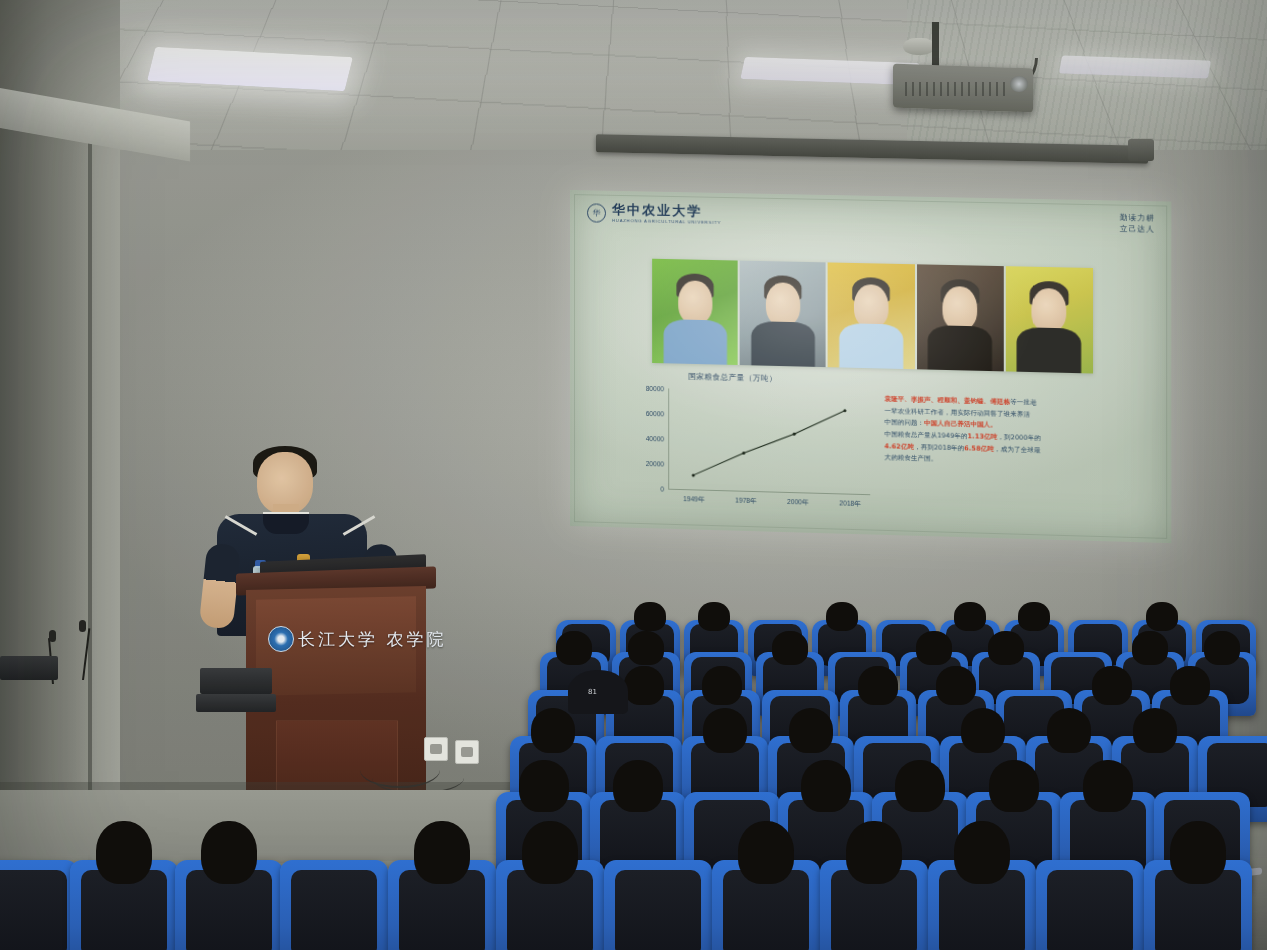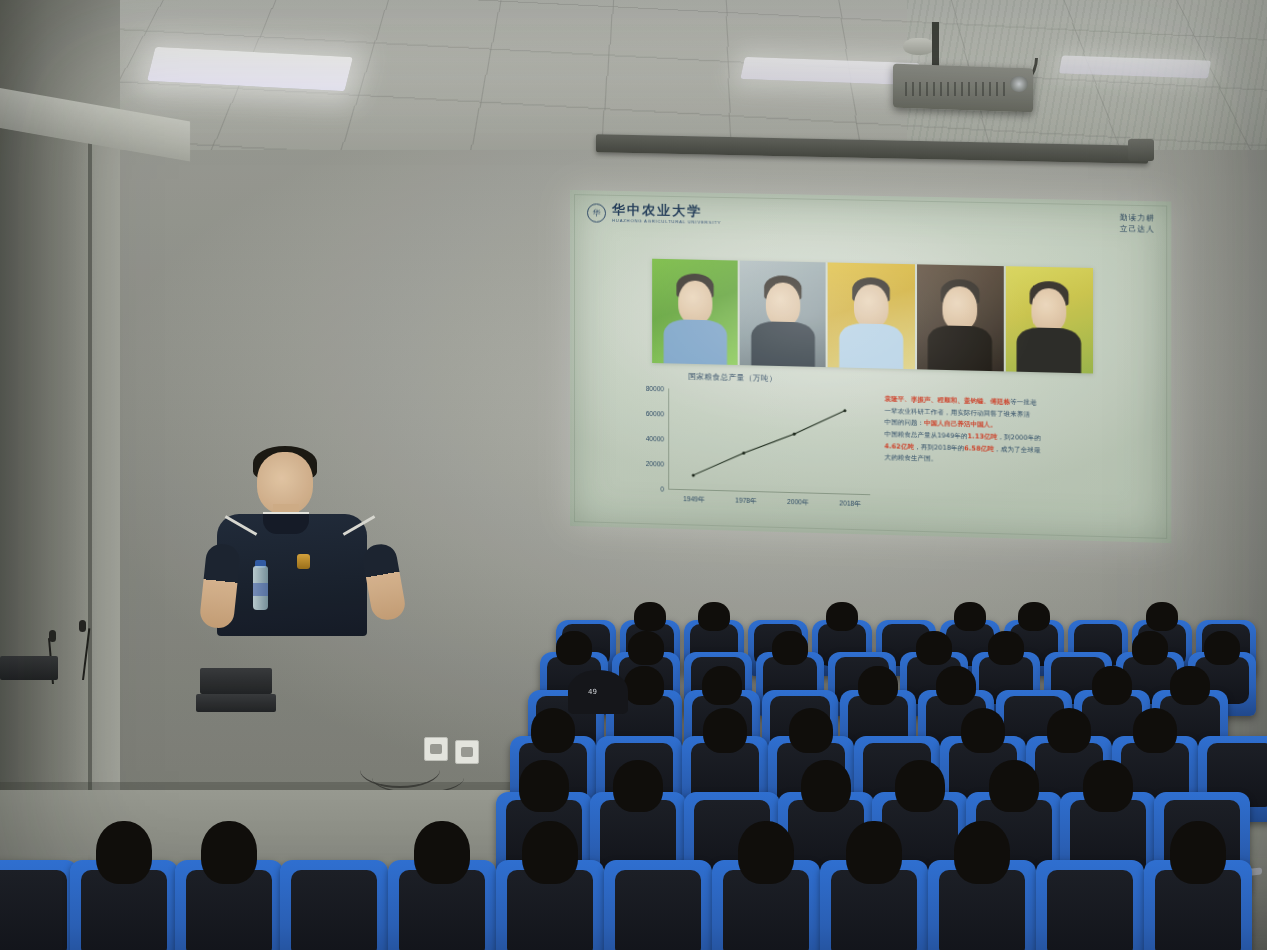--- a/index.html
+++ b/index.html
@@ -333,20 +333,33 @@
     <div class="sp-stripe-r"></div>
     <div class="sp-emblem"></div>
     <div class="sp-arm-l"></div>
     <div class="sp-arm-r"></div>
   </div>
 
   <div class="bottle-cap"></div>
   <div class="bottle"></div>
   <div class="bottle-lbl"></div>
 
+  <div class="podium">
+    <div class="pod-laptop"></div>
+    <div class="pod-top"></div>
+    <div class="pod-body"></div>
+    <div class="pod-face"></div>
+    <div class="pod-emblem"></div>
+    <div class="pod-text">
+      <span>长江大学</span>
+      <span>农学院</span>
+    </div>
+    <div class="pod-panel"></div>
+    <div class="pod-base"></div>
+  </div>
 
   <div class="mic-stem" style="left:82px;top:628px;height:52px;transform:rotate(7deg);"></div>
   <div class="mic-head" style="left:79px;top:620px;"></div>
   <div class="mic-stem" style="left:52px;top:638px;height:46px;transform:rotate(-5deg);"></div>
   <div class="mic-head" style="left:49px;top:630px;"></div>
   <div class="eqbox" style="left:200px;top:668px;width:72px;height:26px;"></div>
   <div class="eqbox" style="left:196px;top:694px;width:80px;height:18px;"></div>
   <div class="eqbox" style="left:0px;top:656px;width:58px;height:24px;"></div>
 
   <div class="outlet" style="left:424px;top:737px;">
@@ -540,18 +553,18 @@
       <div class="person" style="left: 1018.4px; top: 41.9456px; width: 31.2px; height: 29.12px; z-index: 77;">
         <div class="p-head" style="width: 31.2px; height: 29.12px;"></div>
       </div>
       <div class="seat" style="left: 1068px; top: 60px; width: 60px; height: 56px; z-index: 75;"></div>
       <div class="seat" style="left: 1132px; top: 60px; width: 60px; height: 56px; z-index: 75;"></div>
       <div class="person" style="left: 1146.4px; top: 41.9456px; width: 31.2px; height: 29.12px; z-index: 77;">
         <div class="p-head" style="width: 31.2px; height: 29.12px;"></div>
       </div>
       <div class="seat" style="left: 1196px; top: 60px; width: 60px; height: 56px; z-index: 75;"></div>
       <div class="cap" style="left: 568px; top: 110px; width: 60px; height: 44px; z-index: 140;"></div>
-      <div class="cap-txt" style="left: 588px; top: 128px; z-index: 141;">49</div>
+      <div class="cap-txt" style="left: 588px; top: 128px; z-index: 141;">81</div>
     </div>
 
   <div class="warm"></div>
   <div class="vignette"></div>
 </div>
 
 </body></html>

